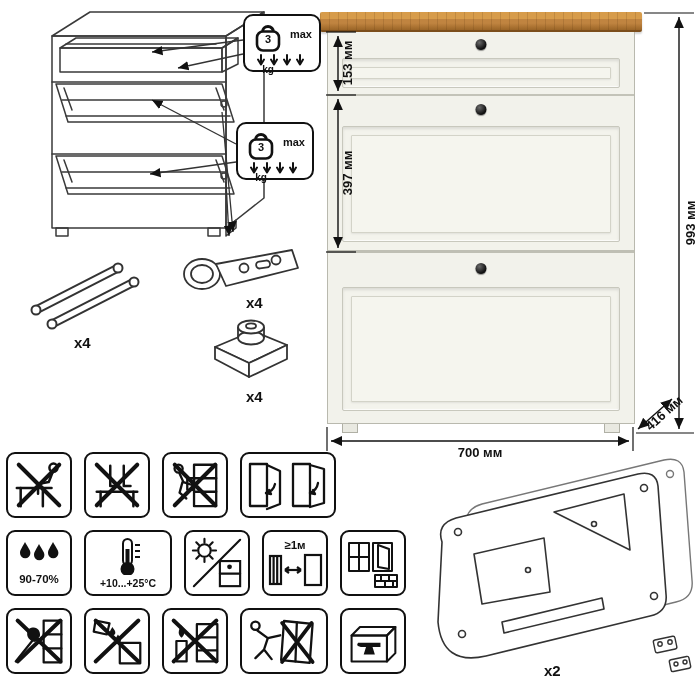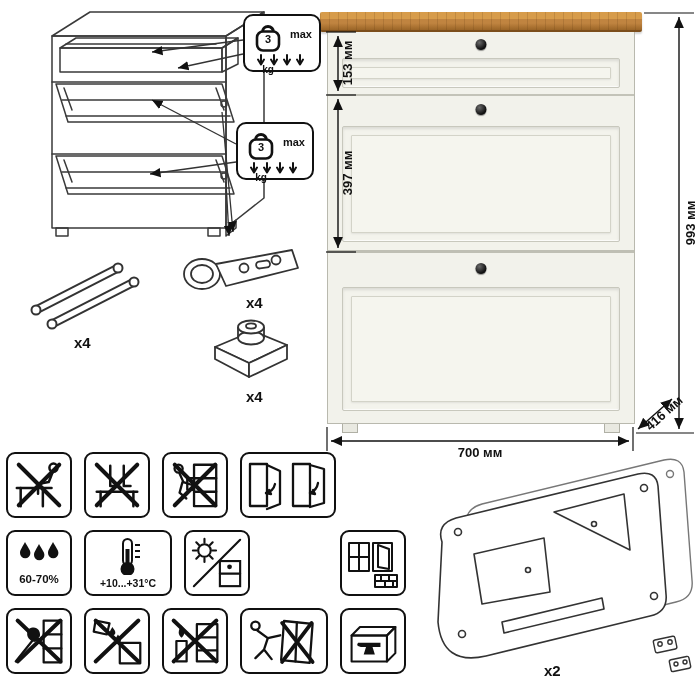--- a/index.html
+++ b/index.html
@@ -274,42 +274,54 @@
   </div>
 
   <div class="icon" style="left:6px;top:530px">
     <svg width="46" height="30" viewBox="0 0 46 30">
       <g fill="#111">
         <path d="M9,1 C6.5,6 4,8.7 4,12 a5.2,5.2 0 0 0 10.4,0 C14.4,8.7 11.5,6 9,1 Z"></path>
         <path d="M23,3 C20.5,8 18,10.7 18,14 a5.2,5.2 0 0 0 10.4,0 C28.4,10.7 25.5,8 23,3 Z"></path>
         <path d="M37,1 C34.5,6 32,8.7 32,12 a5.2,5.2 0 0 0 10.4,0 C42.4,8.7 39.5,6 37,1 Z"></path>
       </g>
     </svg>
-    <div class="icon-label">60-70%</div>
+    <div class="icon-label">90-70%</div>
   </div>
   <div class="icon w88" style="left:84px;top:530px">
     <svg width="52" height="38" viewBox="0 0 52 38">
       <g stroke="#111" fill="none" stroke-width="2">
         <rect x="21" y="2" width="9" height="26" rx="4.5"></rect>
         <line x1="25.5" y1="12" x2="25.5" y2="28" stroke-width="4"></line>
         <circle cx="25.5" cy="32" r="6" fill="#111"></circle>
         <path d="M33,8 h5 M33,14 h5 M33,20 h5"></path>
       </g>
     </svg>
-    <div class="icon-label small">+10...+31°C</div>
+    <div class="icon-label small">+10...+25°C</div>
   </div>
   <div class="icon" style="left:184px;top:530px">
     <svg width="54" height="54" viewBox="0 0 56 56">
       <g stroke="#111" fill="none" stroke-width="2.2" stroke-linecap="round">
         <circle cx="15" cy="15" r="6.5"></circle>
         <path d="M15,3 v4 M15,23 v4 M3,15 h4 M23,15 h4 M6.5,6.5 l2.8,2.8 M20.7,20.7 l2.8,2.8 M23.5,6.5 l-2.8,2.8 M6.5,23.5 l2.8,-2.8"></path>
         <line x1="4" y1="52" x2="52" y2="4"></line>
         <rect x="31" y="26" width="21" height="26"></rect>
         <path d="M31,39 h21"></path>
         <circle cx="41" cy="32" r="1.4" fill="#111"></circle>
+      </g>
+    </svg>
+  </div>
+  <div class="icon" style="left:262px;top:530px">
+    <div class="icon-label">≥1м</div>
+    <svg width="56" height="34" viewBox="0 0 56 34">
+      <g stroke="#111" fill="none" stroke-width="2.2">
+        <rect x="3" y="3" width="11" height="28"></rect>
+        <path d="M6.6,3 v28 M10.2,3 v28"></path>
+        <path d="M18,17 h16"></path>
+        <path d="M18,17 l4,-3 M18,17 l4,3 M34,17 l-4,-3 M34,17 l-4,3"></path>
+        <rect x="38" y="2" width="16" height="30"></rect>
       </g>
     </svg>
   </div>
   <div class="icon" style="left:340px;top:530px">
     <svg width="56" height="52" viewBox="0 0 56 52">
       <g fill="none" stroke="#111" stroke-width="2" stroke-linejoin="round">
         <rect x="4" y="6" width="20" height="28"></rect>
         <path d="M14,6 v28 M4,20 h20"></path>
         <rect x="28" y="6" width="19" height="28"></rect>
         <path d="M33,8 l11,4 v20 l-11,-2 Z"></path>

